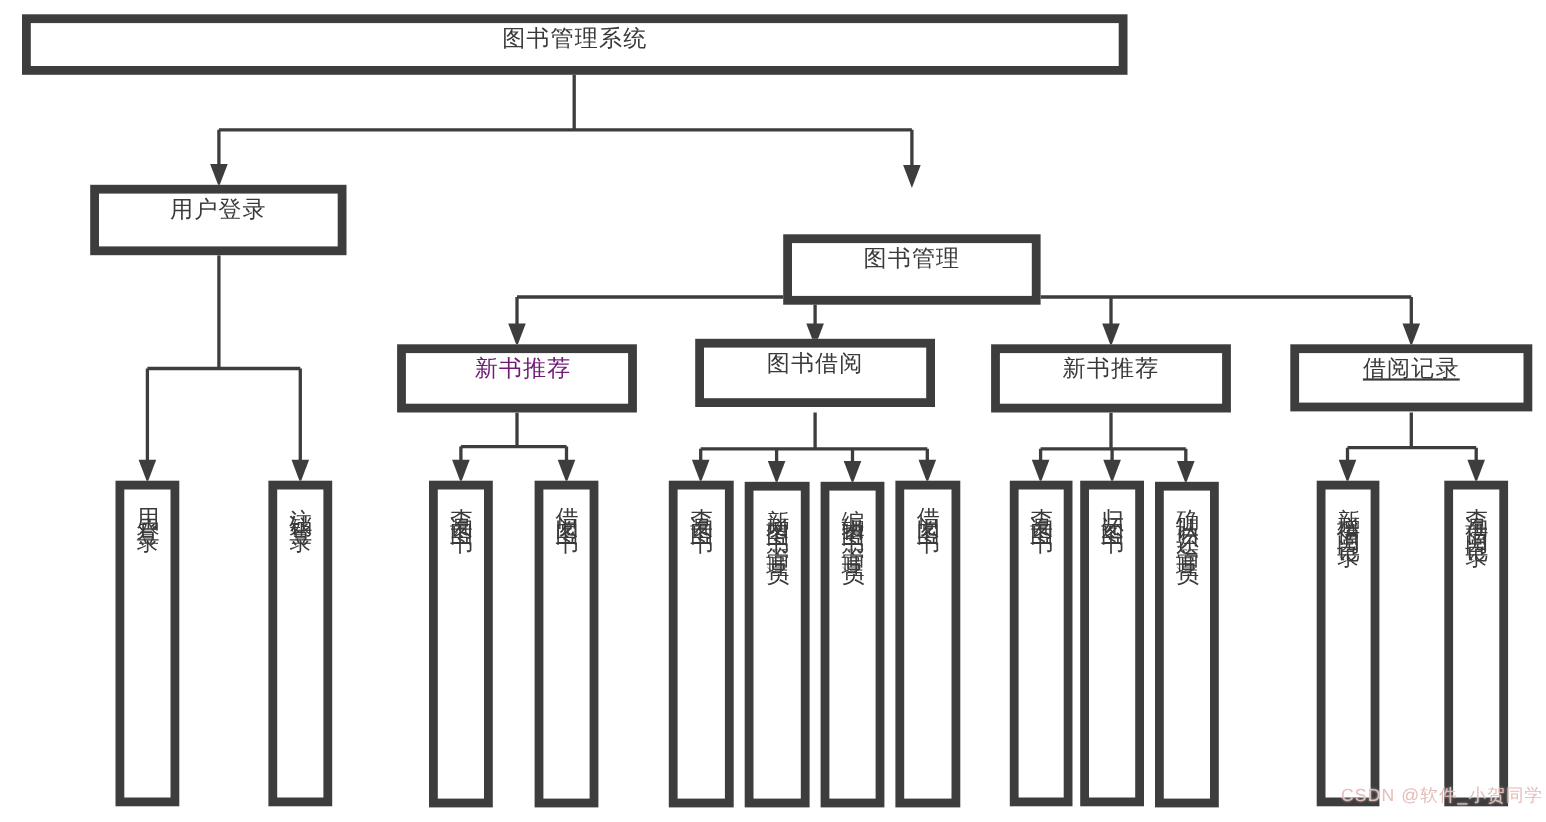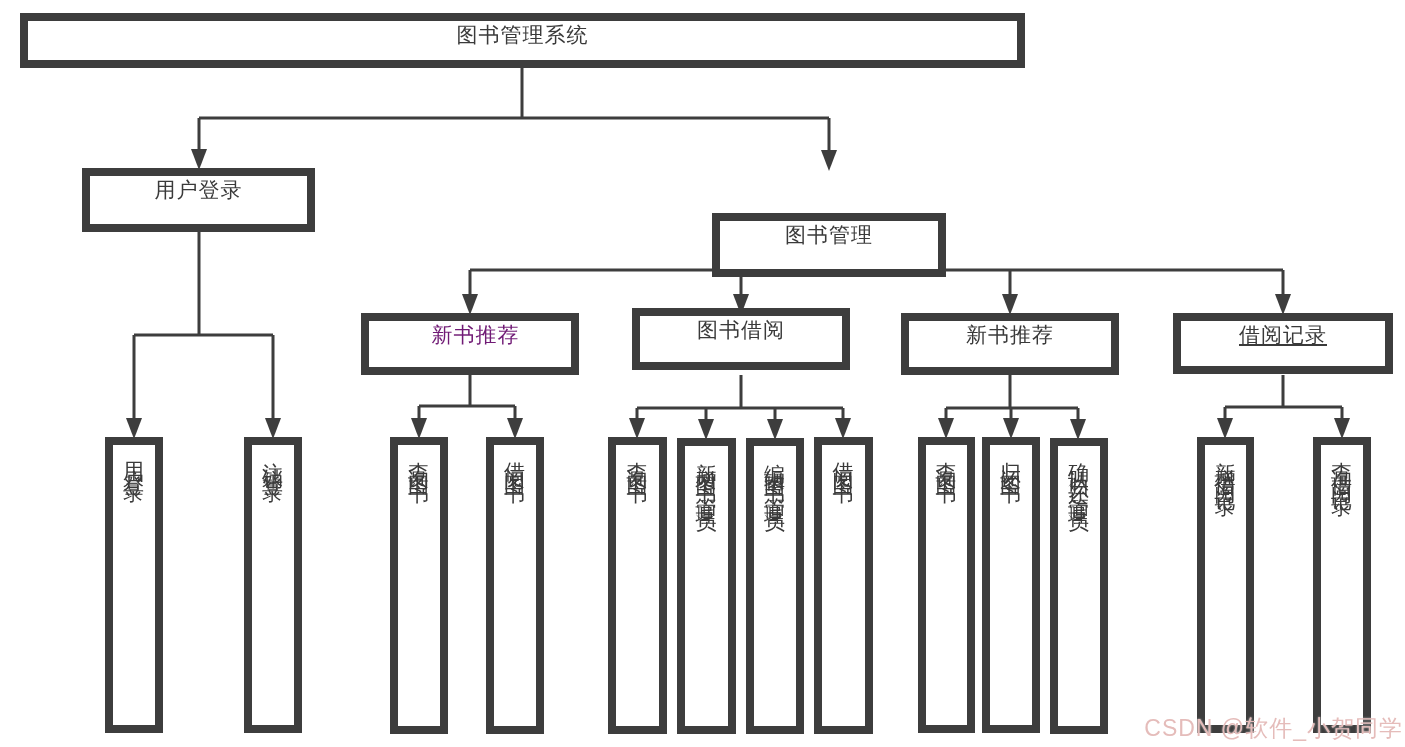--- a/index.html
+++ b/index.html
@@ -29,22 +29,22 @@
     writing-mode:vertical-rl;
     text-orientation:mixed;
     font-size:21px;
     letter-spacing:7px;
     line-height:1;
     white-space:nowrap;
   }
   #watermark {
     position:absolute;
     right:2px;
-    bottom:3px;
-    font-size:23px;
+    bottom:13px;
+    font-size:16px;
     letter-spacing:1px;
     white-space:nowrap;
     z-index:5;
     text-shadow:0 0 2px rgba(255,255,255,0.85);
     text-align:center;
   }
 </style>
 </head>
 <body>
 

